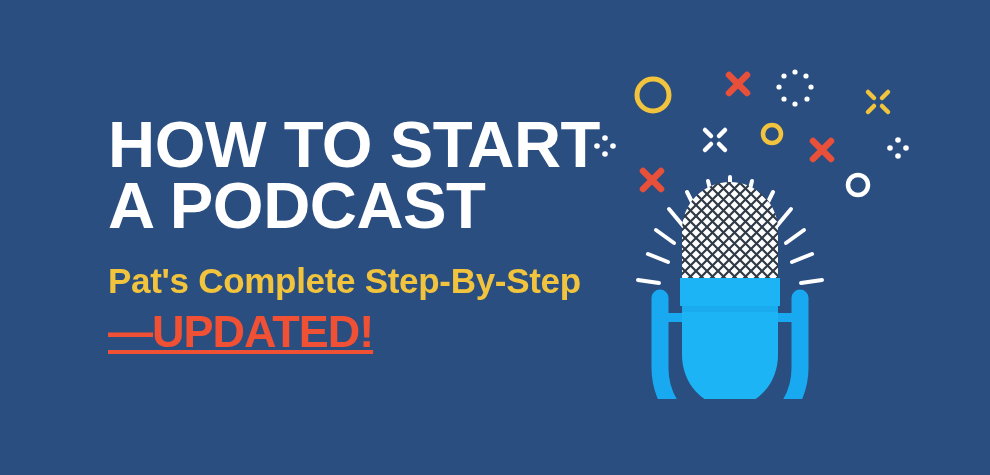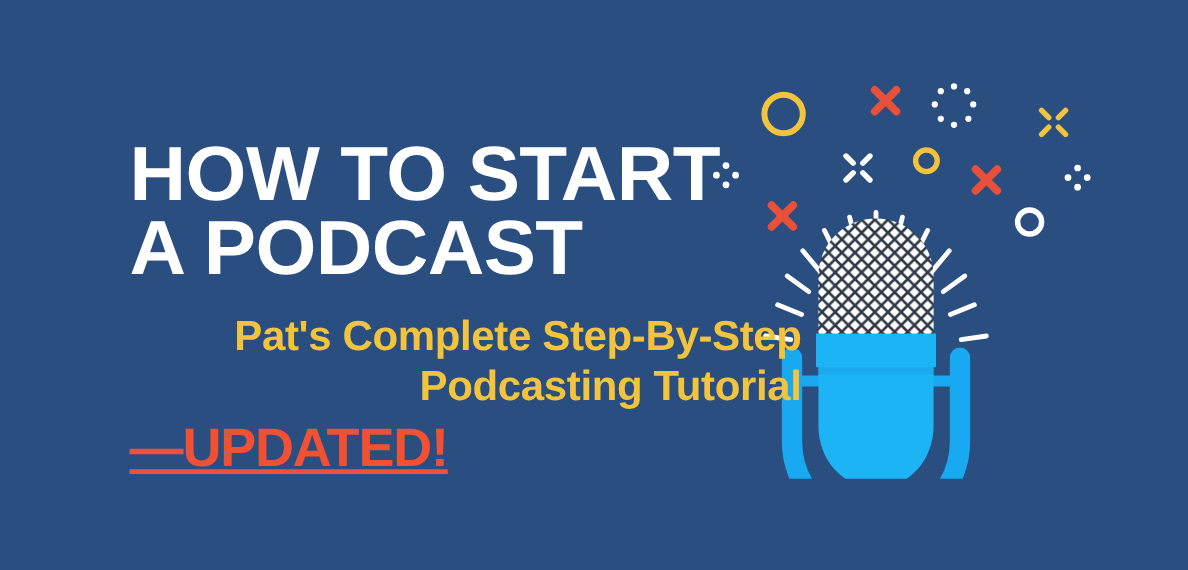--- a/index.html
+++ b/index.html
@@ -37,21 +37,20 @@
     transform-origin:left center;
   }
   .subhead{
     font-family:"Liberation Sans", sans-serif;
     font-weight:bold;
     color:#f2c43d;
     font-size:35px;
     line-height:1.18;
     margin:0;
     letter-spacing:-0.3px;
-    text-align:right;
   }
   #sub-1{margin-top:24px;}
   #sub-2{margin-top:0px;}
   #updated{
     font-family:"Liberation Sans", sans-serif;
     font-weight:bold;
     color:#f05033;
     font-size:45px;
     line-height:1;
     margin:0;
@@ -178,18 +177,17 @@
     <rect x="52" y="156" width="96" height="6" fill="#17a3e8" opacity="0.55"></rect>
 
     <rect x="89" y="282" width="22" height="43" fill="#1db4f5"></rect>
   </svg>
 
   <div id="text-block">
     <div class="headline" id="headline-1">HOW TO START</div>
     <div class="headline" id="headline-2">A PODCAST</div>
 
     <div class="subhead" id="sub-1">Pat's Complete Step-By-Step</div>
-    <div class="subhead" id="sub-2">Podcasting Tutorial</div>
 
     <div id="updated">—UPDATED!</div>
   </div>
 
 </div>
 
 </body></html>

